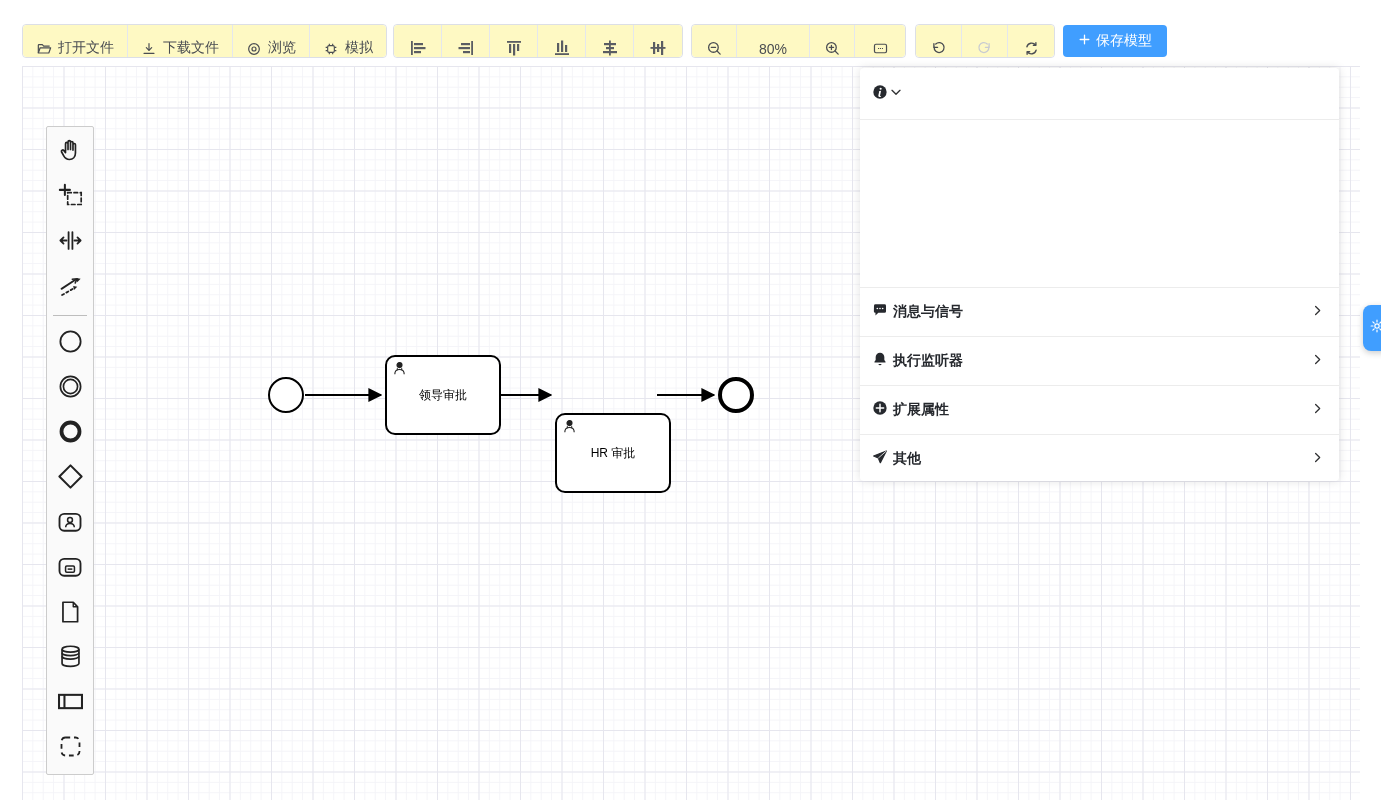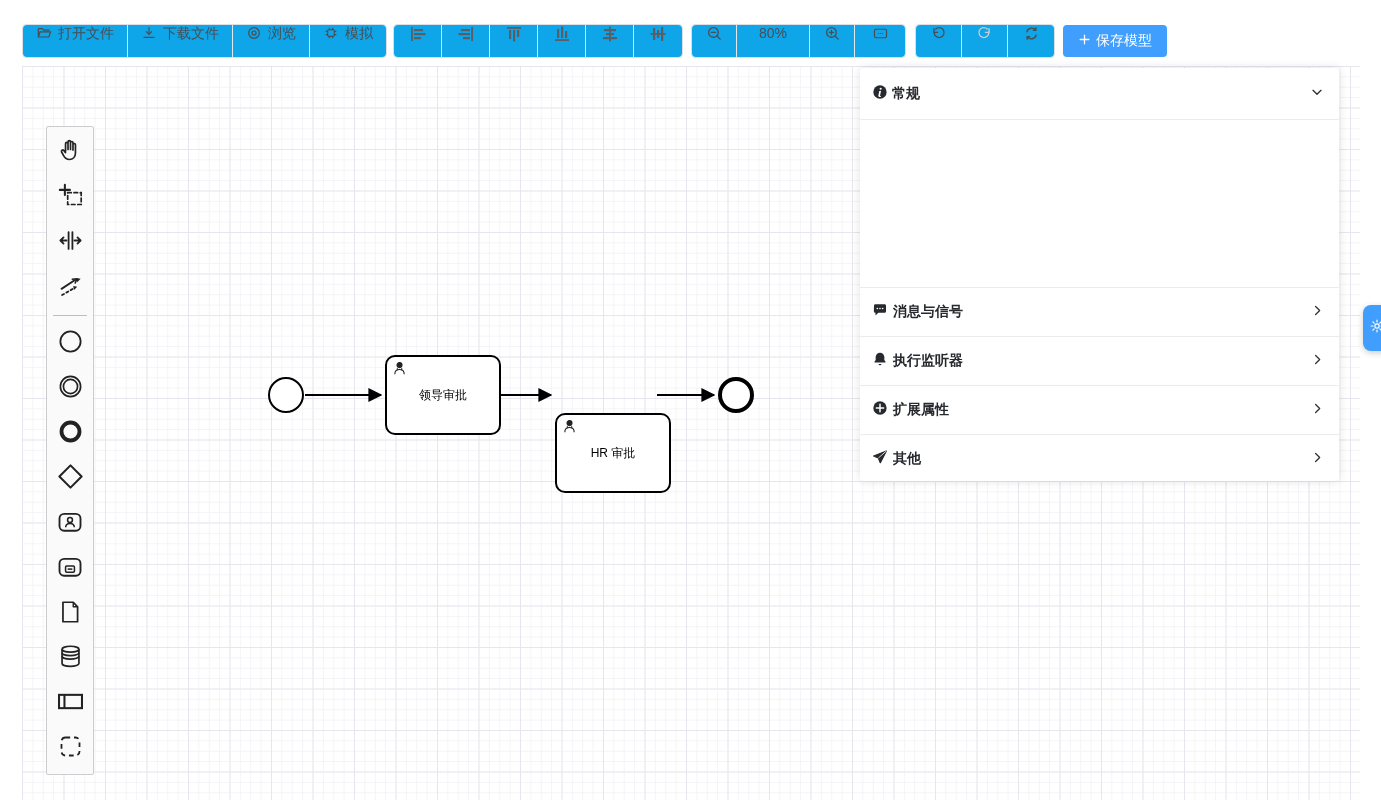--- a/index.html
+++ b/index.html
@@ -18,23 +18,23 @@
       linear-gradient(#f4f4f8 1px,transparent 1px),
       linear-gradient(90deg,#f4f4f8 1px,transparent 1px);
     background-size:41.5px 41.5px,41.5px 41.5px,10.375px 10.375px,10.375px 10.375px;
   }
   
   .tb-group{
     position:absolute;top:24px;height:34px;display:flex;align-items:stretch;
     background:#fff;border:1px solid #dcdfe6;border-radius:4px;box-sizing:border-box;
   }
   .tb-btn{
-    display:flex;align-items:flex-start;justify-content:center;gap:6px;
+    display:flex;align-items:flex-end;justify-content:center;gap:6px;
     padding:0 13px;border-right:1px solid #e4e7ed;font-size:14px;color:#4a4d52;
-    cursor:pointer;white-space:nowrap;background:#0ea5e9;
+    cursor:pointer;white-space:nowrap;background:#fef9c3;
   }
   .tb-btn:first-child{border-radius:4px 0 0 4px;}
   .tb-btn:last-child{border-right:none;border-radius:0 4px 4px 0;}
   .tb-btn.icon-only{width:48px;padding:0;box-sizing:border-box;}
   .tb-btn svg{display:block;}
   .tb-btn.disabled{color:#c9ccd1;cursor:default;}
   .save-btn{
     position:absolute;left:1063px;top:25px;height:32px;padding:0 15px;
     display:flex;align-items:center;gap:5px;border:none;border-radius:4px;
     background:#409eff;color:#fff;font-size:14px;cursor:pointer;
@@ -444,21 +444,20 @@
 <div class="panel">
 
   <div class="panel-header">
     <span>
       <svg width="16" height="16" viewBox="0 0 24 24">
           <circle cx="12" cy="12" r="10" fill="#26292e"></circle>
           <circle cx="13" cy="7.2" r="1.6" fill="#fff"></circle>
           <path d="M10.2 10.8 l3.4 -0.6 -1.5 7 q-0.2 1 0.6 1 l1 -0.4 -0.2 1.2 q-1.2 0.6 -2.4 0.6 q-2 0 -1.6 -2.2 l1.2 -5.6 q0.2 -1 -0.8 -0.9 z" fill="#fff"></path>
         </svg>
     </span>
-    <span class="panel-title">常规</span>
     <span>
       <svg width="16" height="16" viewBox="0 0 24 24" fill="none" stroke="#303133" stroke-width="2" stroke-linecap="round" stroke-linejoin="round">
           <path d="M6 9.5 L12 15.5 L18 9.5"></path>
         </svg>
     </span>
   </div>
 
 
   <div class="panel-rows">
 

